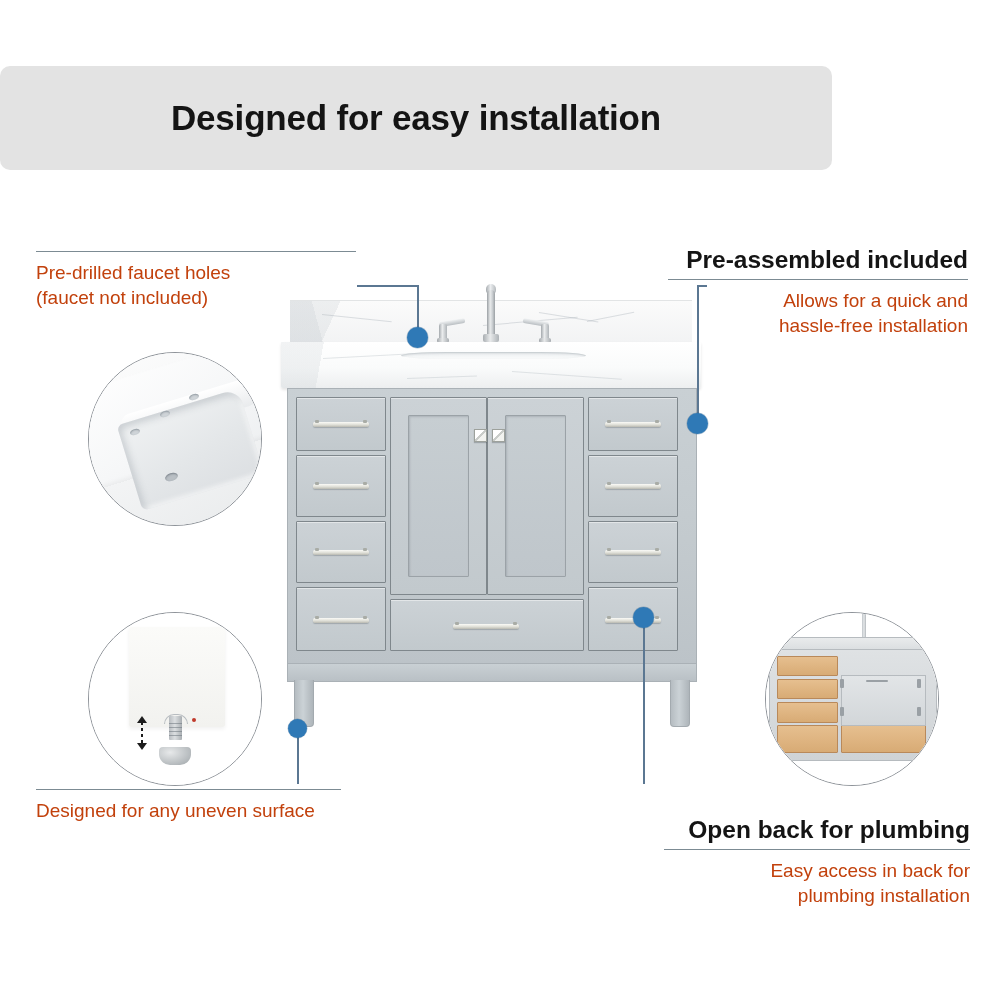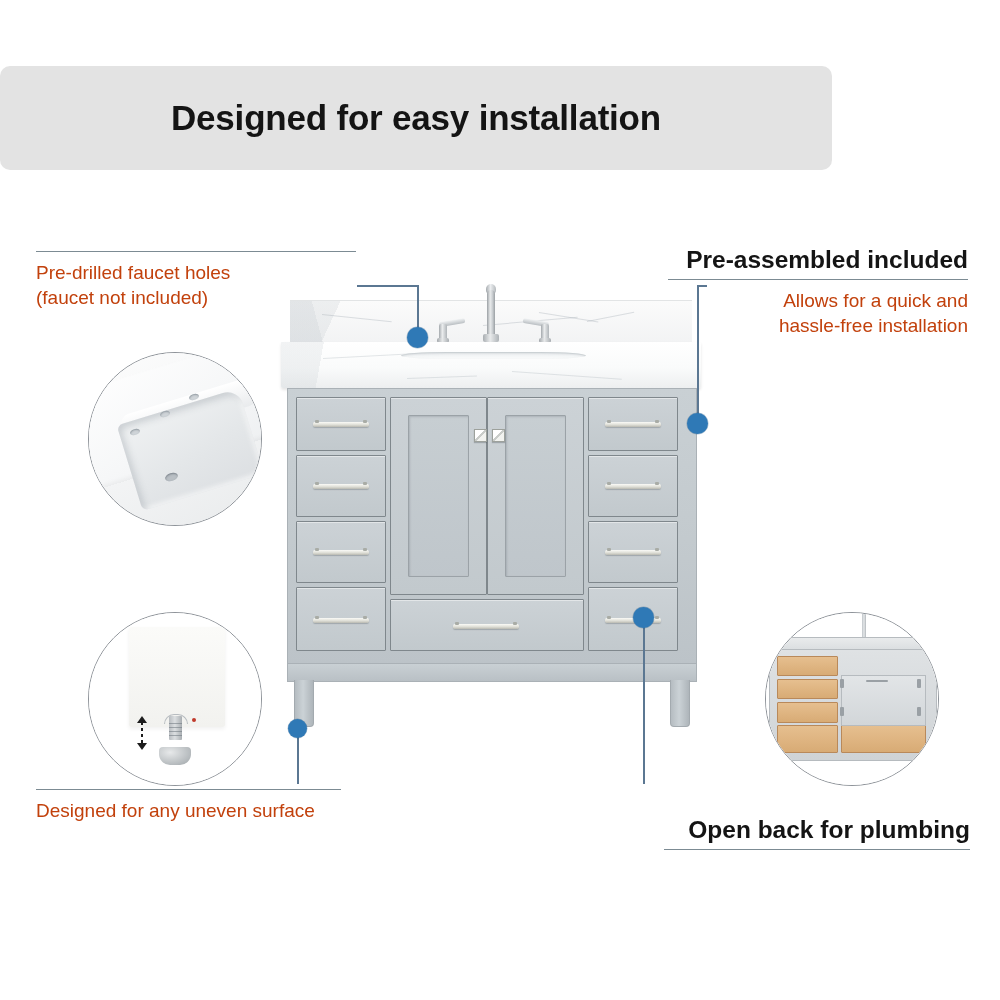--- a/index.html
+++ b/index.html
@@ -513,13 +513,15 @@
 </div>
 
 <div class="callout" id="callout-feet">
   <div class="callout-rule"></div>
   <div class="callout-body">Designed for any uneven surface</div>
 </div>
 
 <div class="callout" id="callout-plumbing">
   <div class="callout-heading">Open back for plumbing</div>
   <div class="callout-rule"></div>
+  <div class="callout-body">Easy access in back for
+plumbing installation</div>
 </div>
 
 </body></html>

